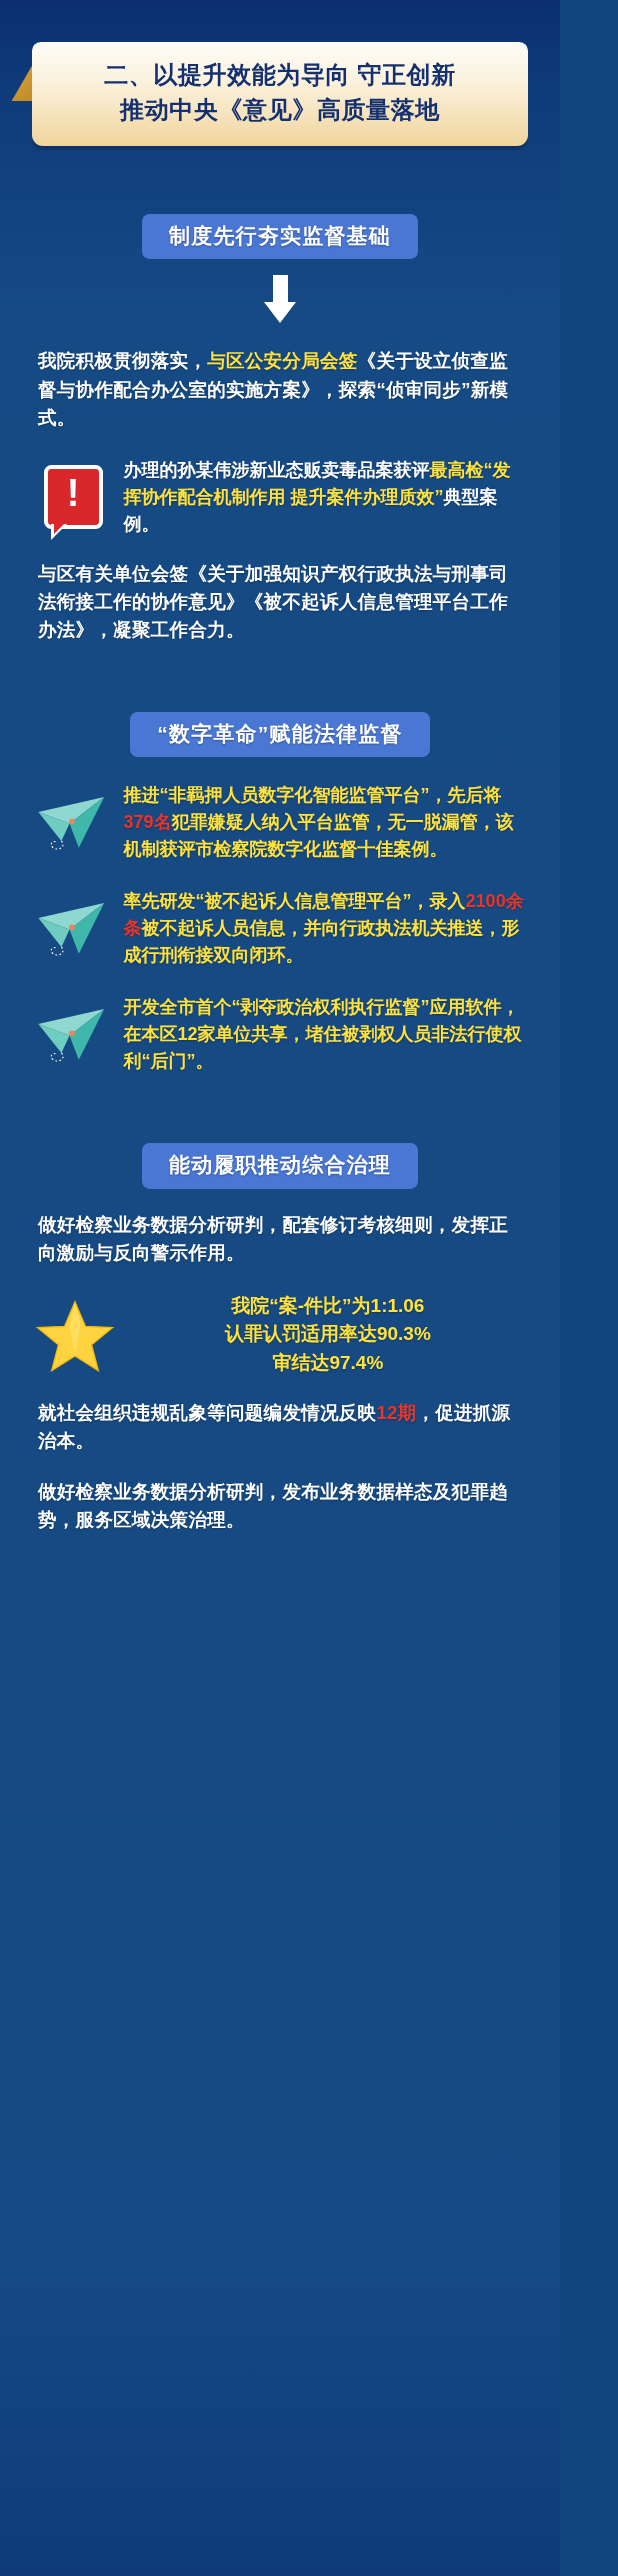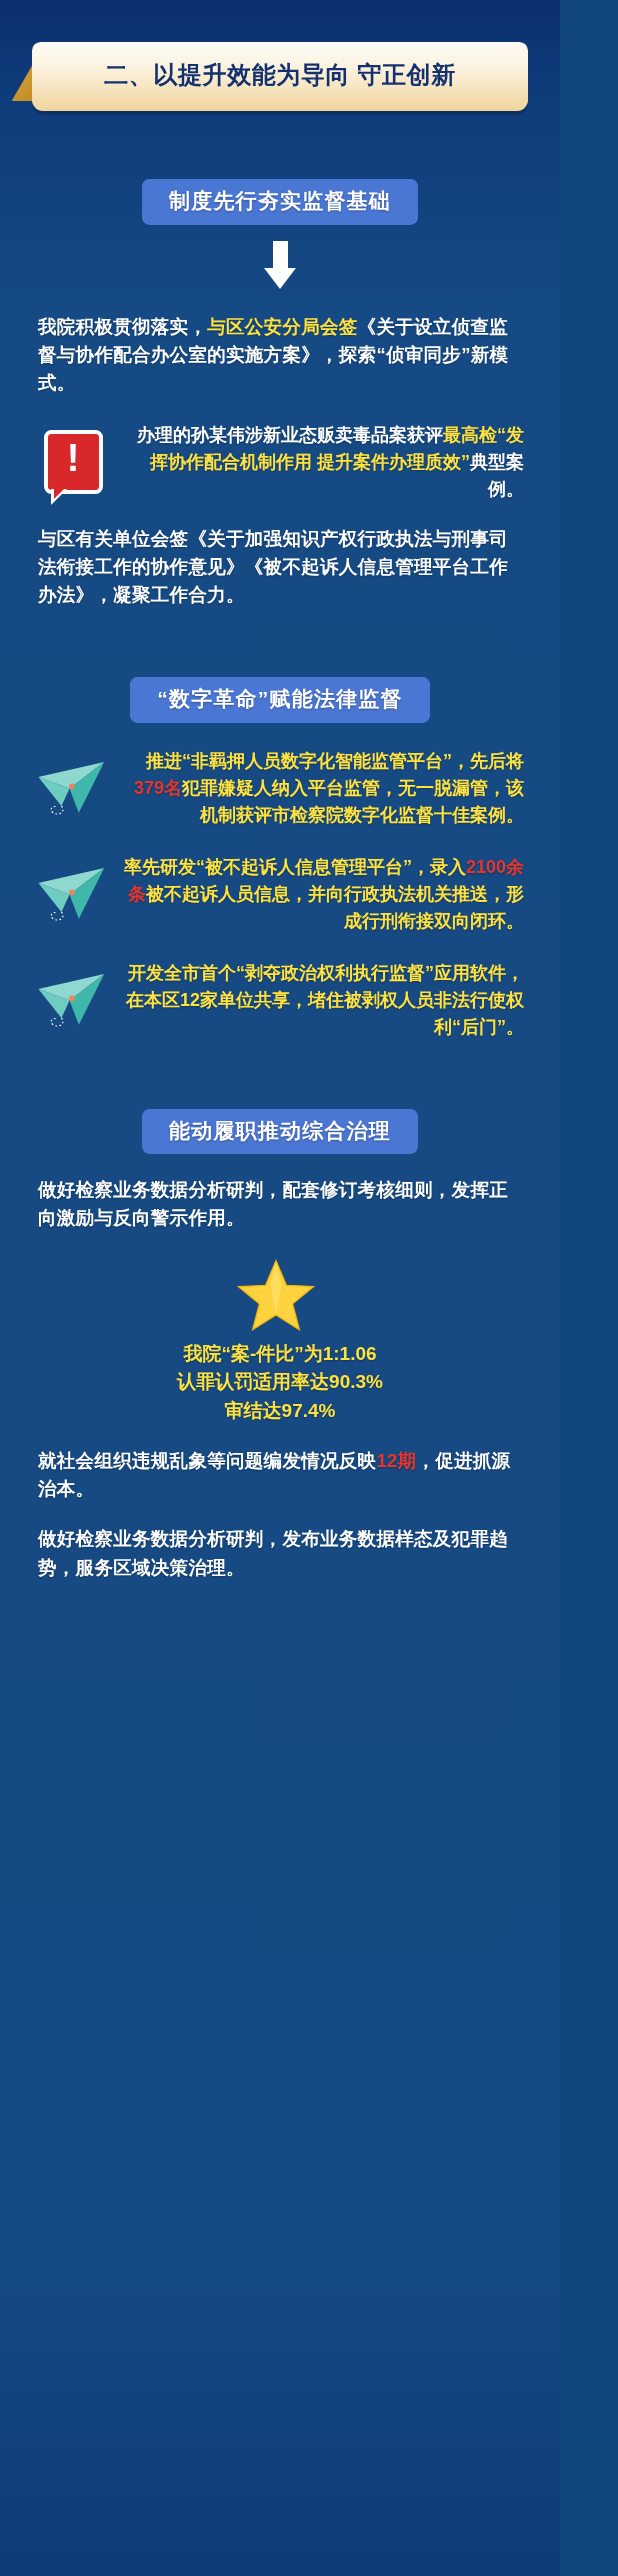--- a/index.html
+++ b/index.html
@@ -109,21 +109,20 @@
     align-items: center;
     justify-content: center;
   }
   .icon-row .text-cell {
     flex: 1 1 auto;
     color: #ffffff;
     font-size: 18px;
     font-weight: bold;
     line-height: 1.5;
     text-shadow: 0 1.2px 1.9px rgba(0,0,0,0.28);
-    text-align: right;
   }
   
   .excl {
     position: relative;
     width: 59px; height: 64px;
   }
   .excl .box {
     position: absolute;
     inset: 0;
     background: #d8282b;
@@ -159,21 +158,20 @@
   
   .plane { width: 79px; height: 68px; display:block; }
   
   .star { width: 78px; height: 74px; display:block; }
   
   .stat-row {
     display: flex;
     align-items: center;
     margin: 25px 36px 0 36px;
     gap: 8.7px;
-    flex-direction: column;
   }
   .stat-text {
     flex: 1 1 auto;
     color: #ffe23d;
     font-size: 19px;
     font-weight: bold;
     line-height: 1.5;
     text-align: center;
     text-shadow: 0 1.2px 1.9px rgba(0,0,0,0.3);
   }
@@ -181,20 +179,21 @@
 </style>
 </head>
 <body>
 
 <div id="page">
 
   <div class="banner-wrap">
     <div class="banner-fold2"></div>
     <div class="banner">
       <div class="banner-line">二、以提升效能为导向  守正创新</div>
+      <div class="banner-line">推动中央《意见》高质量落地</div>
     </div>
   </div>
 
   <div class="sec-badge-row">
     <span class="sec-badge">制度先行夯实监督基础</span>
   </div>
 
 
   <div class="arrow-wrap">
     <span class="arrow">

